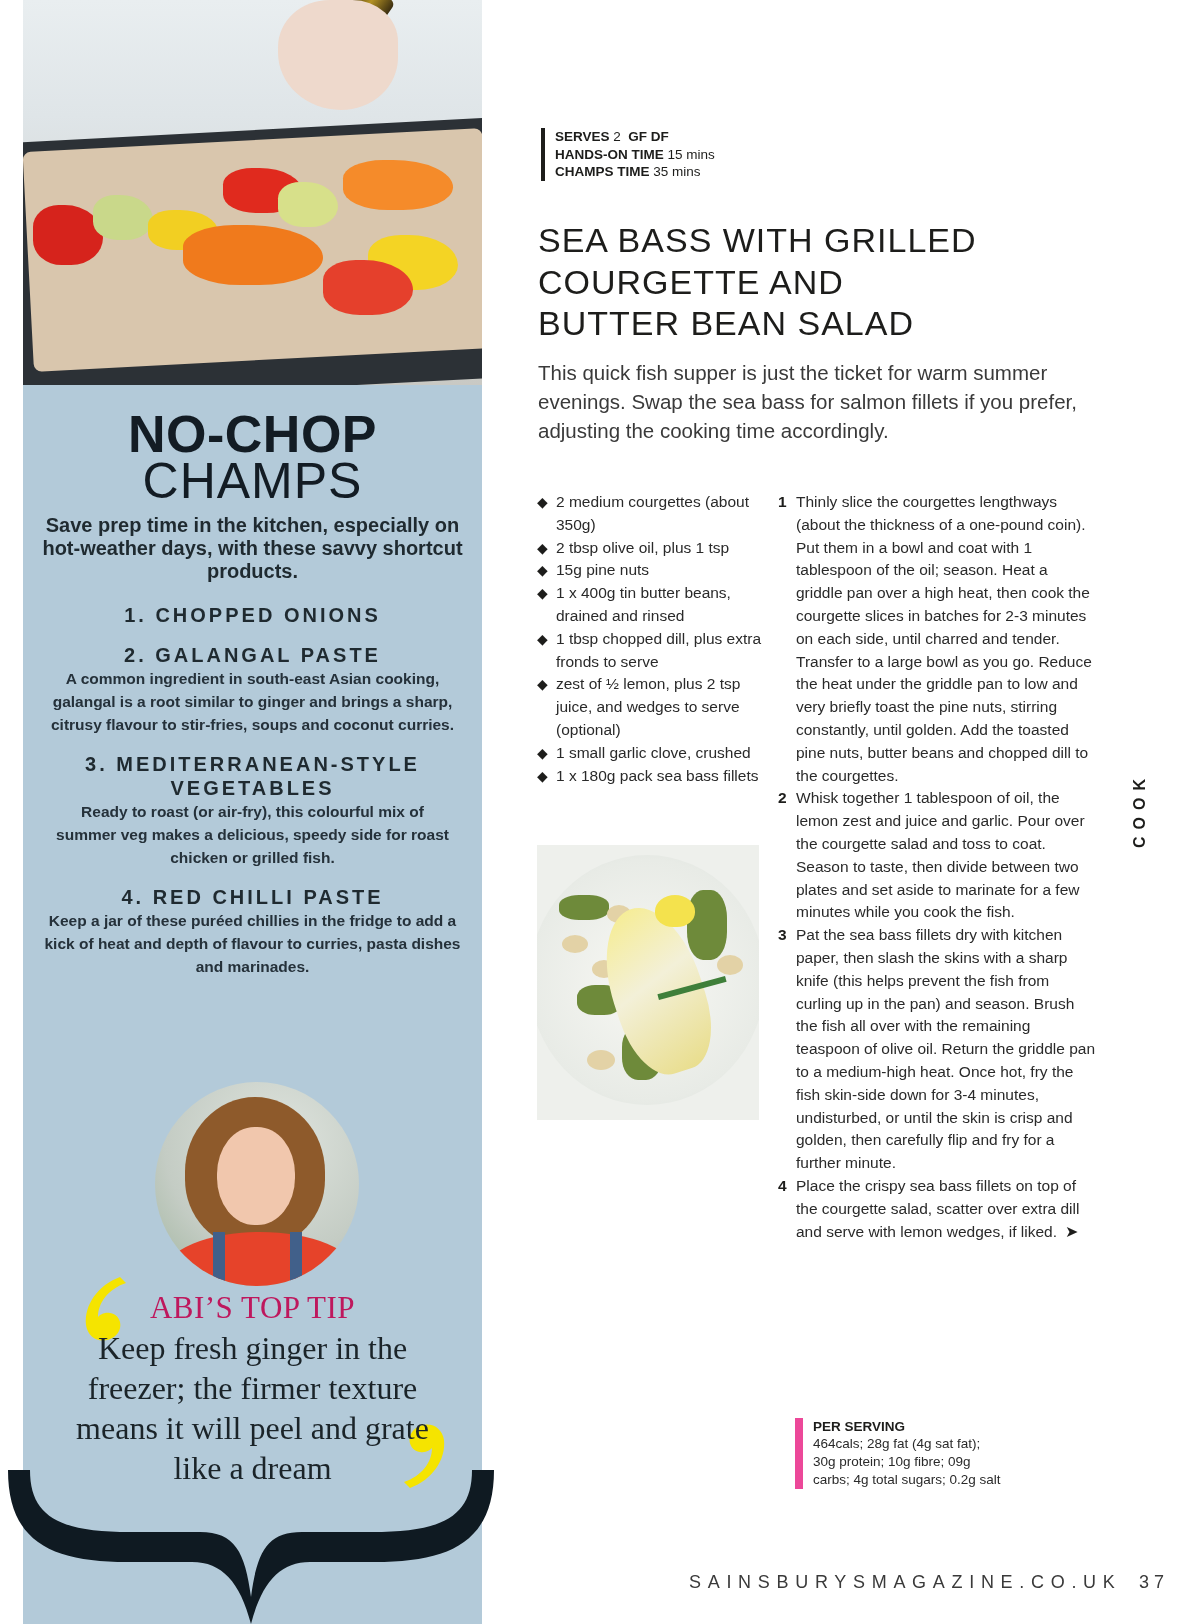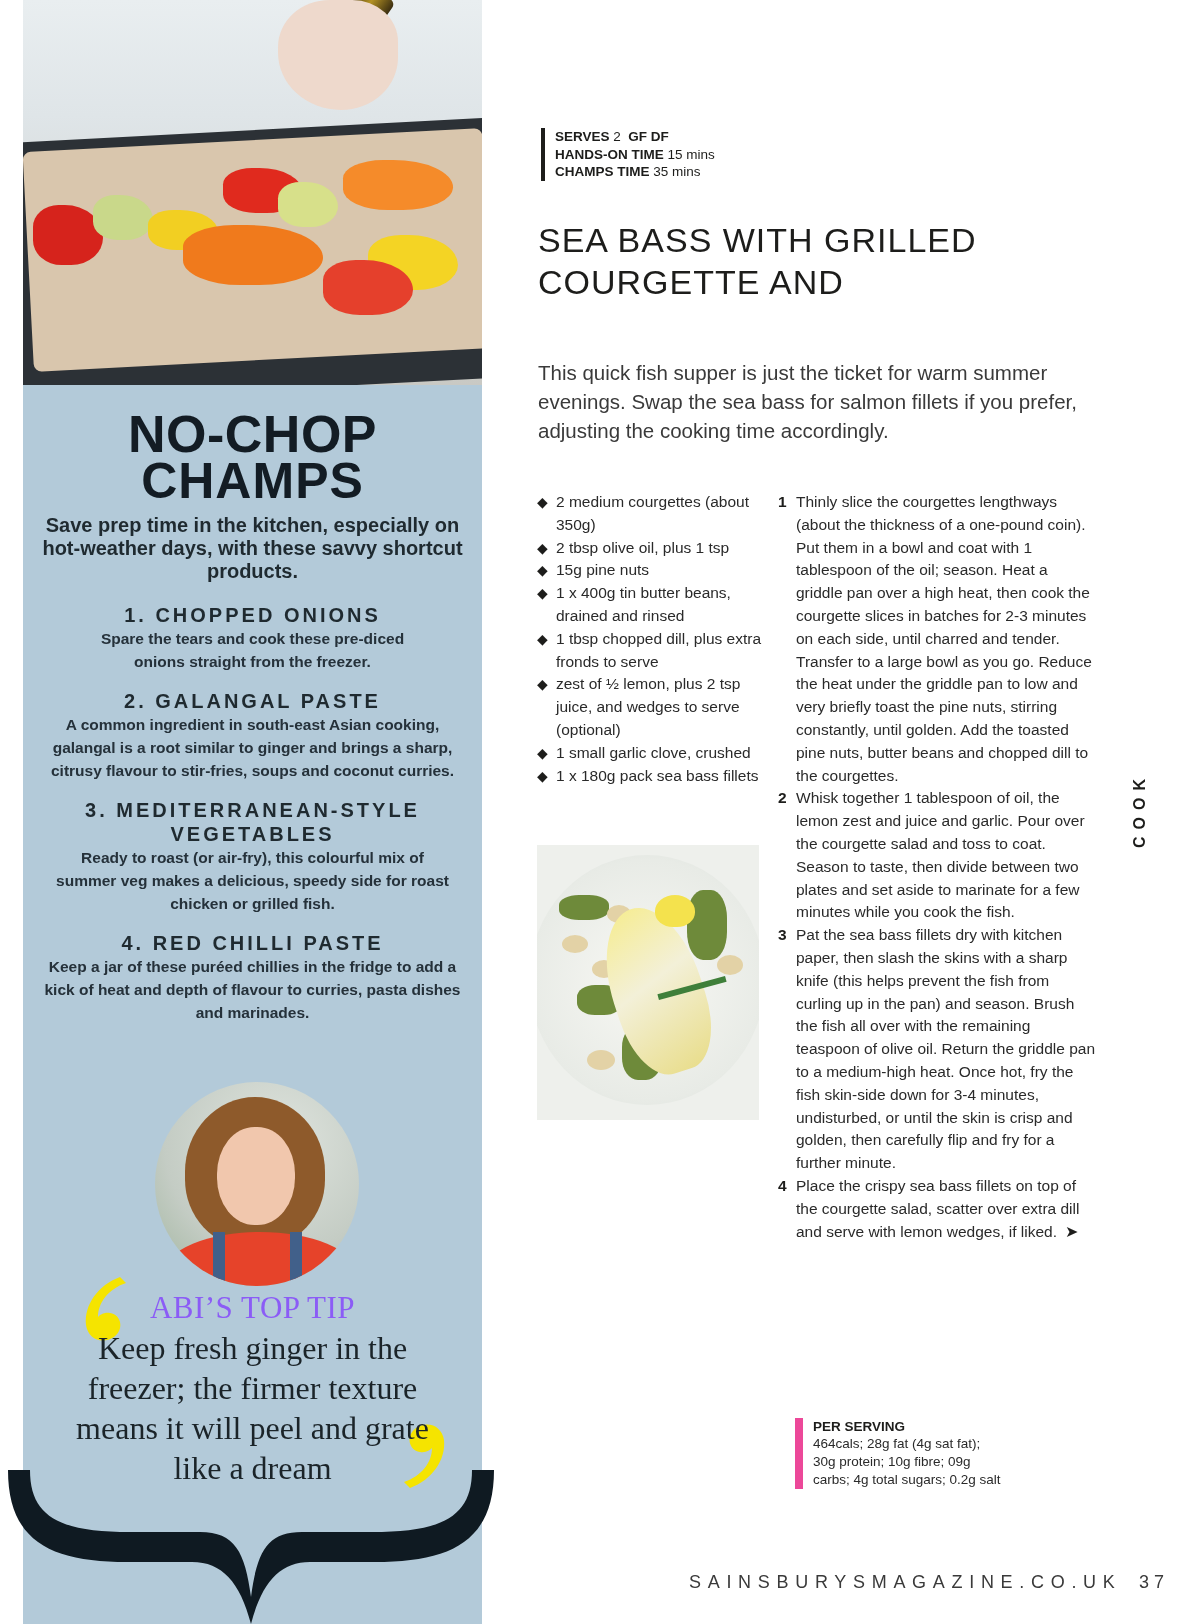--- a/index.html
+++ b/index.html
@@ -16,42 +16,42 @@
     background: #d9c6ad; border-radius: 8px; transform: rotate(-3deg); }
   .hero-photo .veg { position: absolute; border-radius: 40% 60% 50% 45%; }
   .hero-photo .hand { position: absolute; left: 255px; top: 0; width: 120px; height: 110px;
     background: #eed9cc; border-radius: 45% 40% 50% 55%; }
   .hero-photo .bottle { position: absolute; left: 300px; top: -20px; width: 42px; height: 120px;
     background: linear-gradient(90deg, #3a2d10, #b49224, #3a2d10); transform: rotate(35deg); border-radius: 6px; }
 
   .nochop-title-1 { position: absolute; left: 23px; width: 459px; top: 408px; text-align: center;
     font-size: 52px; font-weight: 900; letter-spacing: 0.5px; color: #131c24; line-height: 1; }
   .nochop-title-2 { position: absolute; left: 23px; width: 459px; top: 456px; text-align: center;
-    font-size: 50px; font-weight: 700; letter-spacing: 1px; color: #131c24; line-height: 1; }
+    font-size: 50px; font-weight: 400; letter-spacing: 1px; color: #131c24; line-height: 1; }
   .nochop-intro { position: absolute; left: 40px; width: 425px; top: 514px; text-align: center;
     font-size: 20px; font-weight: 700; color: #1f2a30; line-height: 23px; }
 
   .products { position: absolute; left: 40px; width: 425px; top: 603px; text-align: center; }
   .product { margin-bottom: 16px; }
   .product h3 { font-size: 20px; font-weight: 900; letter-spacing: 3px; color: #1f2a30; line-height: 24px; }
   .product p { font-size: 15.5px; font-weight: 700; color: #25313a; line-height: 23px; }
 
   .avatar { position: absolute; left: 155px; top: 1082px; width: 204px; height: 204px; border-radius: 50%; overflow: hidden;
     background: radial-gradient(circle at 60% 30%, #dfe4de 0%, #c4ccc4 60%, #9db39b 100%); }
   .avatar .hair { position: absolute; left: 30px; top: 15px; width: 140px; height: 150px; border-radius: 50% 50% 45% 45%;
     background: #8e5a2b; }
   .avatar .face { position: absolute; left: 62px; top: 45px; width: 78px; height: 98px; border-radius: 48%; background: #f1c7ad; }
   .avatar .jumper { position: absolute; left: 10px; top: 150px; width: 190px; height: 80px; border-radius: 50% 50% 0 0; background: #e6432a; }
   .avatar .strap-l, .avatar .strap-r { position: absolute; top: 150px; width: 12px; height: 60px; background: #41608a; }
   .avatar .strap-l { left: 58px; } .avatar .strap-r { left: 135px; }
 
   .quote-open { position: absolute; left: 80px; top: 1275px; width: 50px; height: 70px; }
   .quote-close { position: absolute; left: 400px; top: 1415px; width: 50px; height: 75px; }
   .tip-title { position: absolute; left: 23px; width: 459px; top: 1290px; text-align: center;
-    font-family: "Liberation Serif", "DejaVu Serif", serif; font-size: 31px; color: #8b5cf6; letter-spacing: 0.5px; }
+    font-family: "Liberation Serif", "DejaVu Serif", serif; font-size: 31px; color: #be185d; letter-spacing: 0.5px; }
   .tip-body { position: absolute; left: 50px; width: 405px; top: 1328px; text-align: center;
     font-family: "Liberation Serif", "DejaVu Serif", serif; font-size: 32px; line-height: 40px; color: #1b2429; }
   .brace { position: absolute; left: 0; top: 1462px; width: 502px; height: 162px; }
 
   
   .meta { position: absolute; left: 541px; top: 128px; border-left: 4px solid #1d1d1b; padding-left: 10px; }
   .meta div { font-size: 13.5px; line-height: 17.5px; color: #1d1d1b; }
   .meta b { font-weight: 900; margin-top: 48px; }
 
   .recipe-title { position: absolute; left: 538px; top: 220px; width: 560px;
@@ -111,21 +111,20 @@
   <div class="hand"></div>
 </div>
 
 <div class="nochop-title-1">NO-CHOP</div>
 <div class="nochop-title-2">CHAMPS</div>
 <div class="nochop-intro">Save prep time in the kitchen, especially on hot-weather days, with these savvy shortcut products.</div>
 
 <div class="products">
   <div class="product">
     <h3>1. CHOPPED ONIONS</h3>
-    <p style="padding:0 40px;">Spare the tears and cook these pre-diced onions straight from the freezer.</p>
   </div>
   <div class="product">
     <h3>2. GALANGAL PASTE</h3>
     <p style="padding:0 10px;">A common ingredient in south-east Asian cooking, galangal is a root similar to ginger and brings a sharp, citrusy flavour to stir-fries, soups and coconut curries.</p>
   </div>
   <div class="product">
     <h3 style="padding:0 20px;">3. MEDITERRANEAN-STYLE VEGETABLES</h3>
     <p style="padding:0 10px;">Ready to roast (or air-fry), this colourful mix of summer veg makes a delicious, speedy side for roast chicken or grilled fish.</p>
   </div>
   <div class="product">
@@ -168,20 +167,21 @@
   </div>
   <div>
     <b>CHAMPS TIME</b>
     <span>35 mins</span>
   </div>
 </div>
 
 <h1 class="recipe-title">
   <div>SEA BASS WITH GRILLED</div>
   <div>COURGETTE AND</div>
+  <div>BUTTER BEAN SALAD</div>
 </h1>
 
 <p class="recipe-intro">This quick fish supper is just the ticket for warm summer evenings. Swap the sea bass for salmon fillets if you prefer, adjusting the cooking time accordingly.</p>
 
 <ul class="ingredients">
   <li><span class="bullet">◆</span><span>2 medium courgettes (about 350g)</span></li>
   <li><span class="bullet">◆</span><span>2 tbsp olive oil, plus 1 tsp</span></li>
   <li><span class="bullet">◆</span><span>15g pine nuts</span></li>
   <li><span class="bullet">◆</span><span>1 x 400g tin butter beans, drained and rinsed</span></li>
   <li><span class="bullet">◆</span><span>1 tbsp chopped dill, plus extra fronds to serve</span></li>

